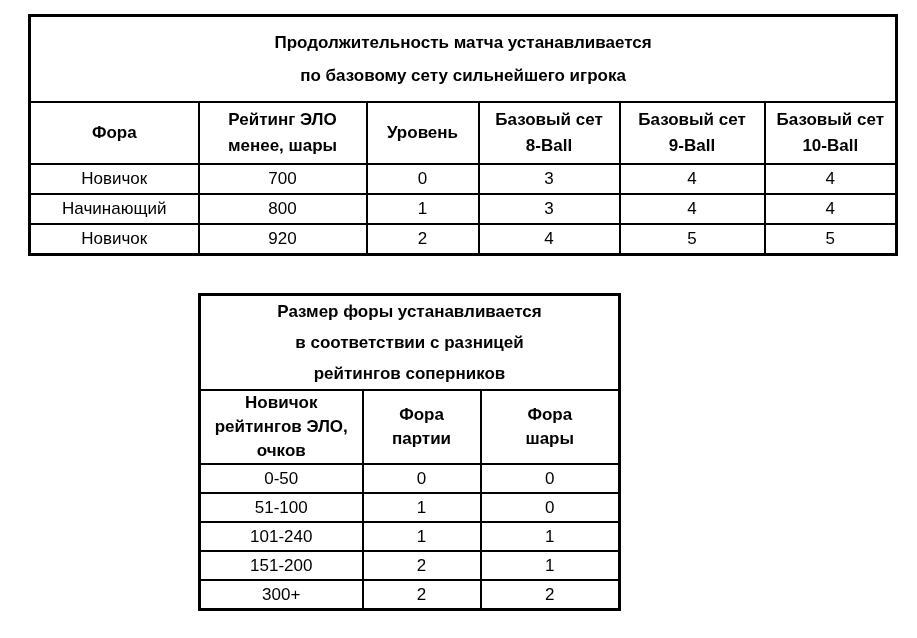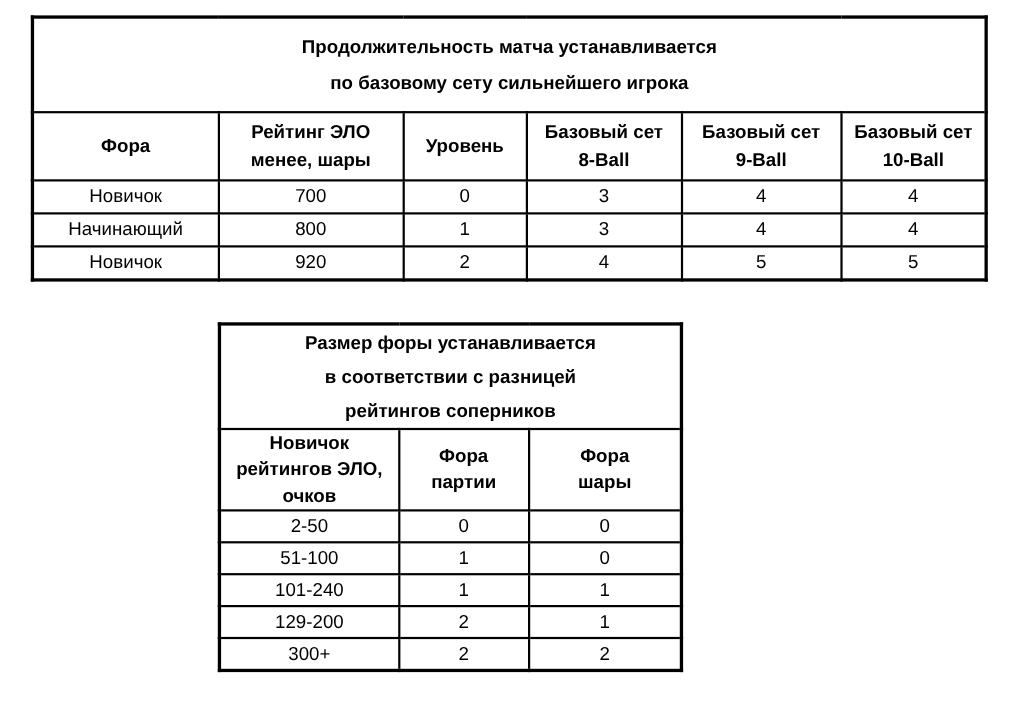--- a/index.html
+++ b/index.html
@@ -147,36 +147,36 @@
   <tr class="head-row">
     <td>Новичок
 рейтингов ЭЛО,
 очков</td>
     <td>Фора
 партии</td>
     <td>Фора
 шары</td>
   </tr>
   <tr class="data-row">
-    <td>2-50</td>
+    <td>0-50</td>
     <td>0</td>
     <td>0</td>
   </tr>
   <tr class="data-row">
     <td>51-100</td>
     <td>1</td>
     <td>0</td>
   </tr>
   <tr class="data-row">
     <td>101-240</td>
     <td>1</td>
     <td>1</td>
   </tr>
   <tr class="data-row">
-    <td>129-200</td>
+    <td>151-200</td>
     <td>2</td>
     <td>1</td>
   </tr>
   <tr class="data-row">
     <td>300+</td>
     <td>2</td>
     <td>2</td>
   </tr>
 </tbody>
   </table>

